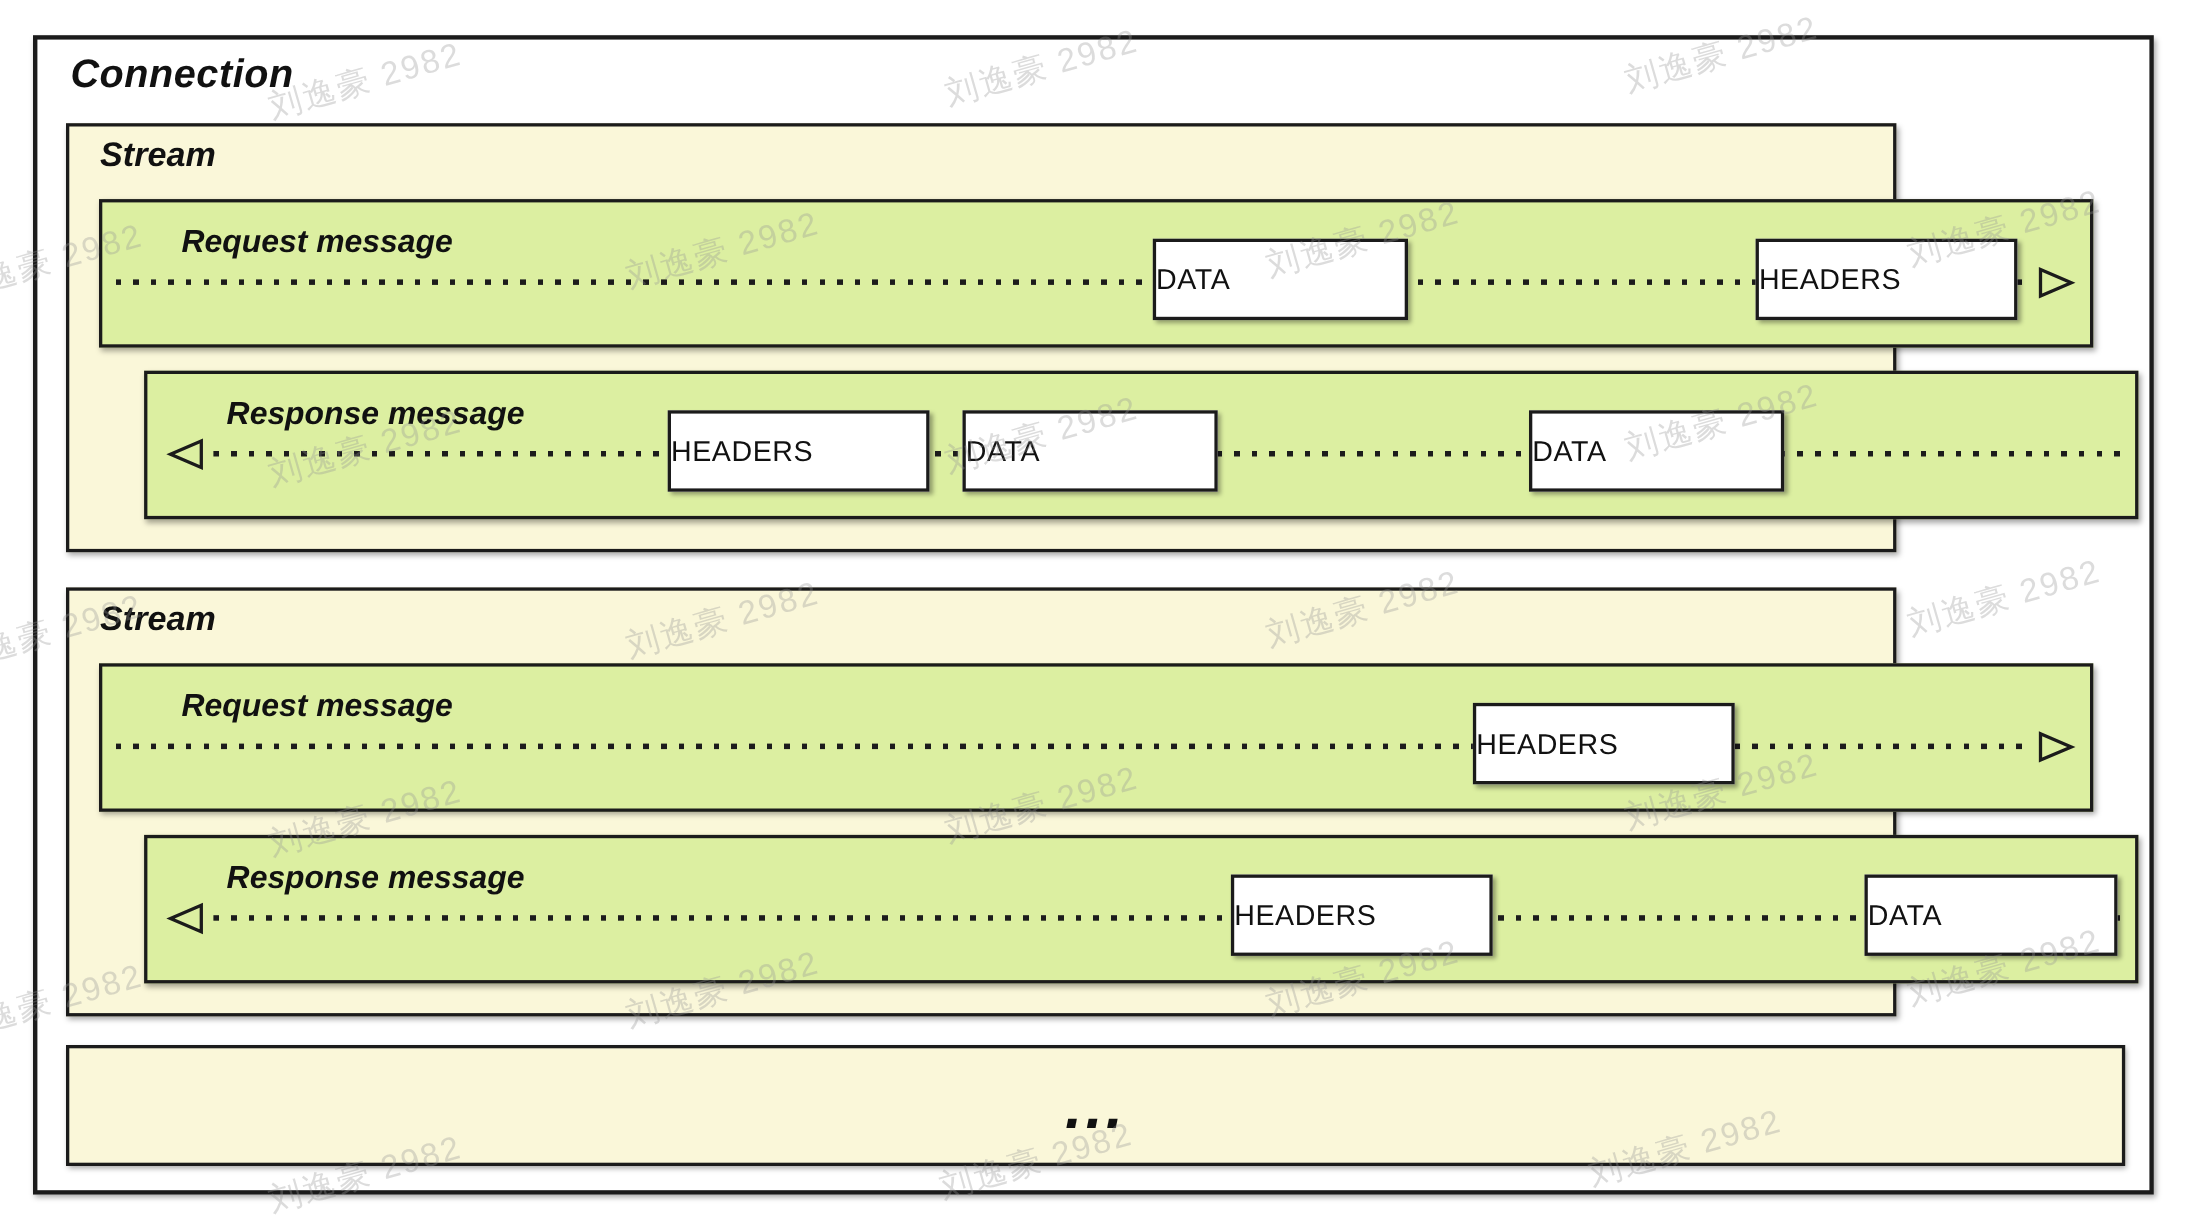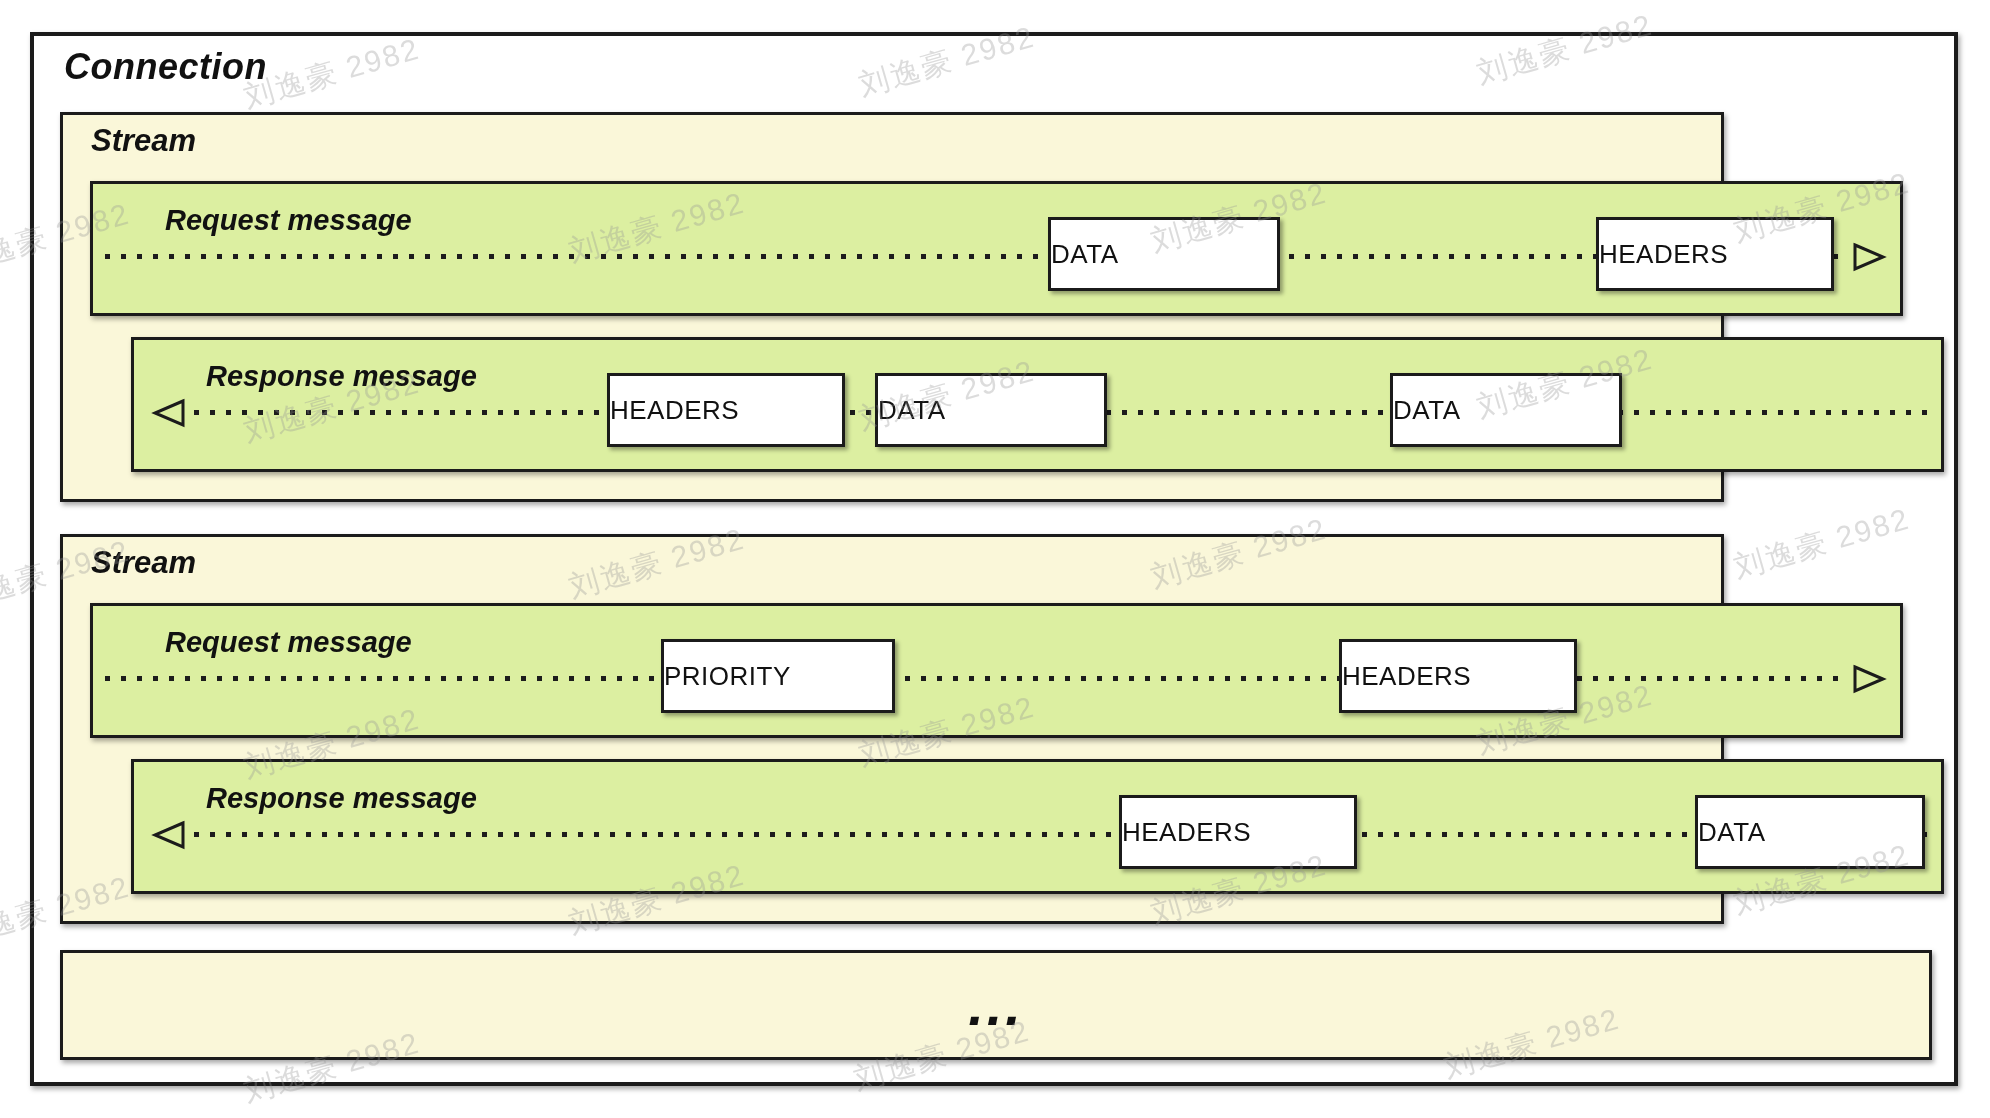--- a/index.html
+++ b/index.html
@@ -117,21 +117,20 @@
         </svg>
       </div>
     </div>
 
     <div class="stream s1">
       <div class="stream-title">Stream</div>
 
       <div class="msg-row request">
         <div class="dots ltr"></div>
         <div class="msg-label">Request message</div>
-        <div class="frame f-s1-req-priority">PRIORITY</div>
         <div class="frame f-s1-req-headers">HEADERS</div>
         <svg class="arrow right" viewBox="0 0 38 38">
           <path d="M5 7 L33 19 L5 31 Z" fill="none" stroke="#1b1b1b" stroke-width="3"></path>
         </svg>
       </div>
 
       <div class="msg-row response">
         <div class="dots rtl"></div>
         <div class="msg-label">Response message</div>
         <div class="frame f-s1-res-headers">HEADERS</div>

